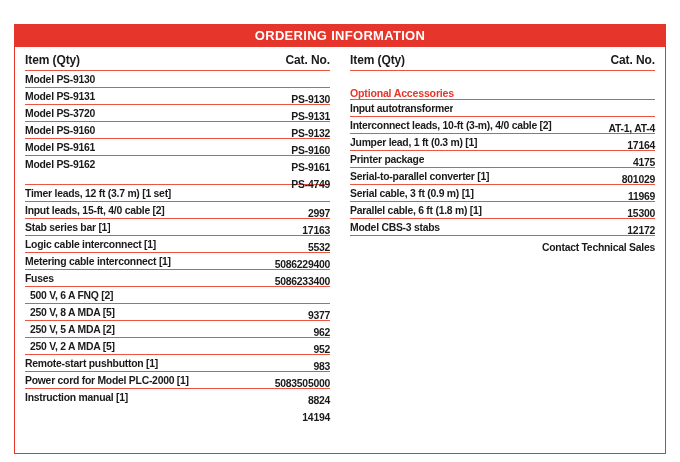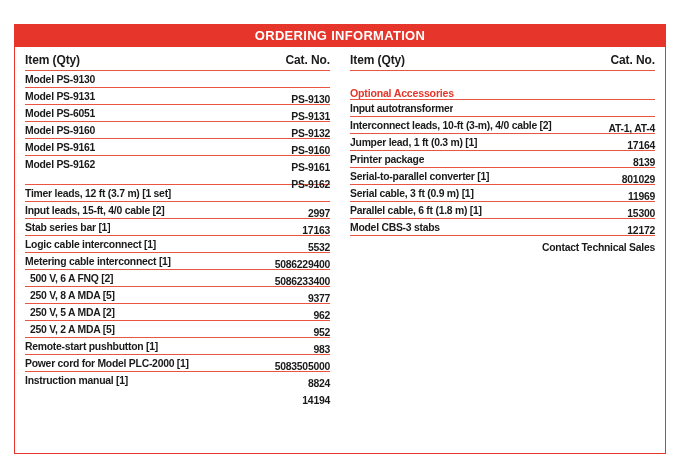--- a/index.html
+++ b/index.html
@@ -83,34 +83,34 @@
 
         <div class="row">
           <span class="item">Model PS-9130</span>
           <span class="cat">PS-9130</span>
         </div>
         <div class="row">
           <span class="item">Model PS-9131</span>
           <span class="cat">PS-9131</span>
         </div>
         <div class="row">
-          <span class="item">Model PS-6051</span>
+          <span class="item">Model PS-3720</span>
           <span class="cat">PS-9132</span>
         </div>
         <div class="row">
           <span class="item">Model PS-9160</span>
           <span class="cat">PS-9160</span>
         </div>
         <div class="row">
           <span class="item">Model PS-9161</span>
           <span class="cat">PS-9161</span>
         </div>
         <div class="row no-line">
           <span class="item">Model PS-9162</span>
-          <span class="cat">PS-9162</span>
+          <span class="cat">PS-4749</span>
         </div>
 
         <div class="gap lined"></div>
 
 
         <div class="row">
           <span class="item">Timer leads, 12 ft (3.7 m) [1 set]</span>
           <span class="cat">2997</span>
         </div>
         <div class="row">
@@ -123,20 +123,24 @@
         </div>
         <div class="row">
           <span class="item">Logic cable interconnect [1]</span>
           <span class="cat">5086229400</span>
         </div>
         <div class="row">
           <span class="item">Metering cable interconnect [1]</span>
           <span class="cat">5086233400</span>
         </div>
 
+        <div class="row">
+          <span class="item">Fuses</span>
+          <span class="cat"></span>
+        </div>
 
         <div class="row indent">
           <span class="item">500 V, 6 A FNQ [2]</span>
           <span class="cat">9377</span>
         </div>
         <div class="row indent">
           <span class="item">250 V, 8 A MDA [5]</span>
           <span class="cat">962</span>
         </div>
         <div class="row indent">
@@ -177,21 +181,21 @@
         <div class="row">
           <span class="item">Input autotransformer</span>
           <span class="cat">AT-1, AT-4</span>
         </div>
         <div class="row">
           <span class="item">Interconnect leads, 10-ft (3-m), 4/0 cable [2]</span>
           <span class="cat">17164</span>
         </div>
         <div class="row">
           <span class="item">Jumper lead, 1 ft (0.3 m) [1]</span>
-          <span class="cat">8139</span>
+          <span class="cat">4175</span>
         </div>
         <div class="row">
           <span class="item">Printer package</span>
           <span class="cat">801029</span>
         </div>
         <div class="row">
           <span class="item">Serial-to-parallel converter [1]</span>
           <span class="cat">11969</span>
         </div>
         <div class="row">

